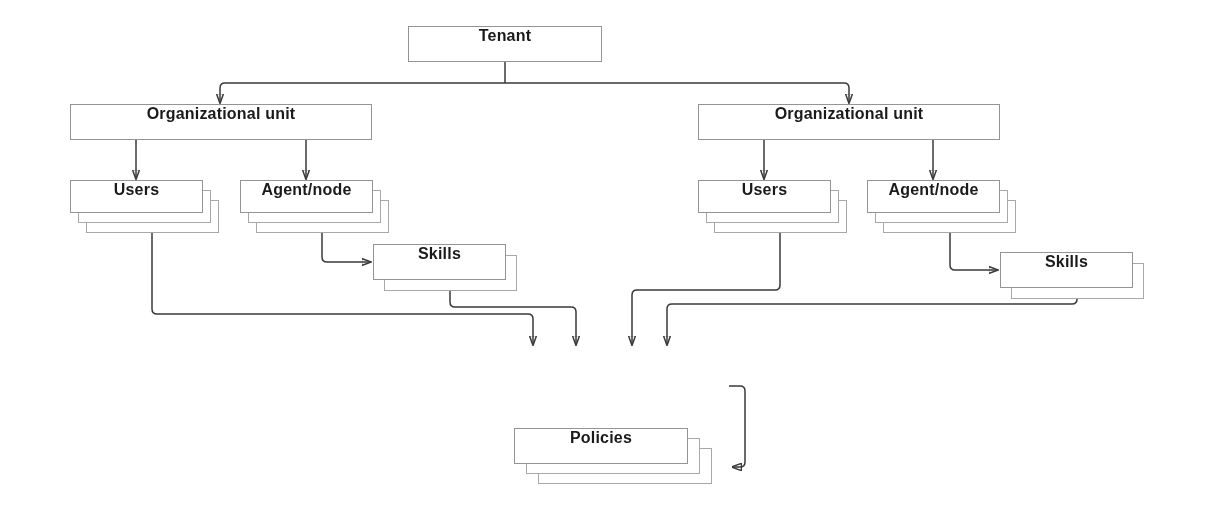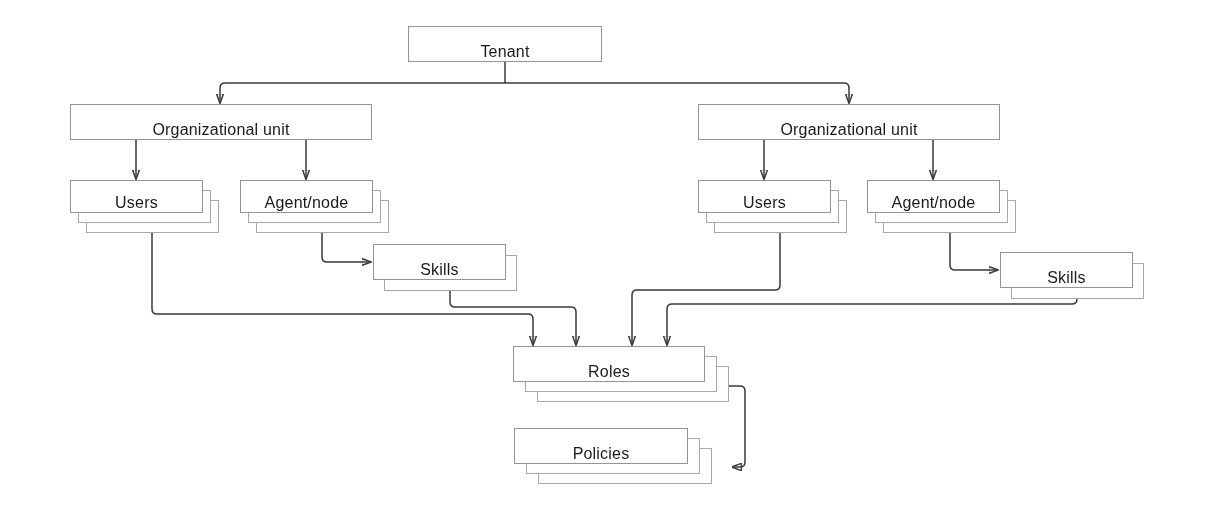--- a/index.html
+++ b/index.html
@@ -27,24 +27,25 @@
     border:1.5px solid #949494;
     box-sizing:border-box;
   }
   .ghost{border-color:#a8a8a8;}
   .stack-sm .g1{transform:translate(8px,10px);}
   .stack-sm .g2{transform:translate(16px,20px);}
   .stack-two .g1{transform:translate(11px,11px);}
   .stack-wide .g1{transform:translate(12px,10px);}
   .stack-wide .g2{transform:translate(24px,20px);}
   .face{
-    display:flex;align-items:flex-end;justify-content:center;
+    display:flex;align-items:flex-start;justify-content:center;
     font-size:16px;color:#1a1a1a;
     letter-spacing:0.2px;
     z-index:2;
+    font-weight:bold;
   }
 </style>
 </head>
 <body>
 
 <div class="canvas">
 
   <svg class="wires" viewBox="0 0 1208 513" xmlns="http://www.w3.org/2000/svg">
     <defs>
       <marker id="arrow" viewBox="0 0 10 8" refX="9.5" refY="4" markerWidth="10" markerHeight="8" markerUnits="userSpaceOnUse" orient="auto">
@@ -129,27 +130,20 @@
     </div>
   </div>
 
   <div class="node stack-two" style="left:1000px;top:252px;width:133px;height:36px">
     <div class="ghost g1"></div>
     <div class="face">
       <span>Skills</span>
     </div>
   </div>
 
-  <div class="node stack-wide" style="left:513px;top:346px;width:192px;height:36px">
-    <div class="ghost g2"></div>
-    <div class="ghost g1"></div>
-    <div class="face">
-      <span>Roles</span>
-    </div>
-  </div>
 
   <div class="node stack-wide" style="left:514px;top:428px;width:174px;height:36px">
     <div class="ghost g2"></div>
     <div class="ghost g1"></div>
     <div class="face">
       <span>Policies</span>
     </div>
   </div>
 
 </div>

